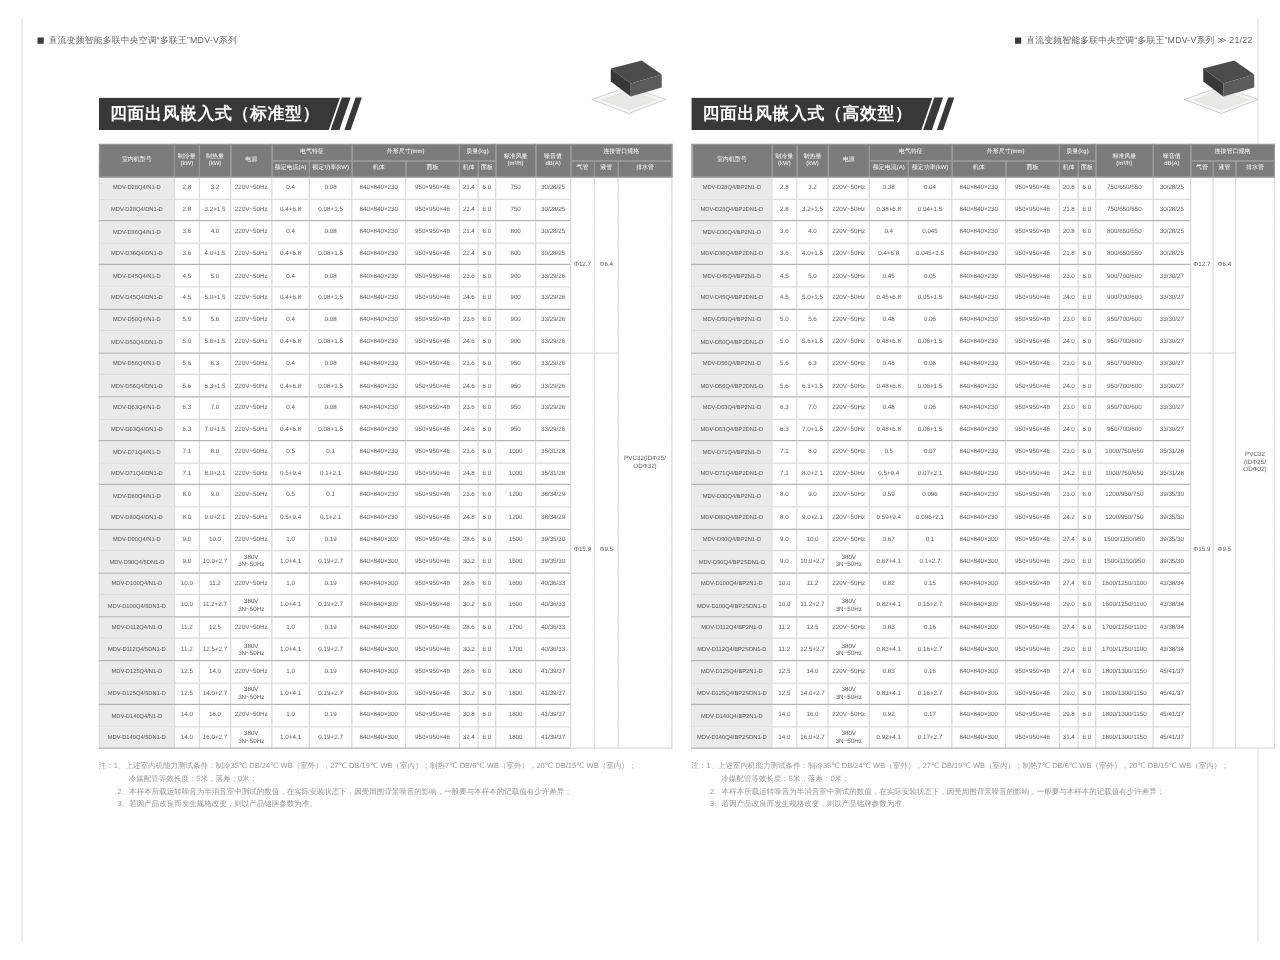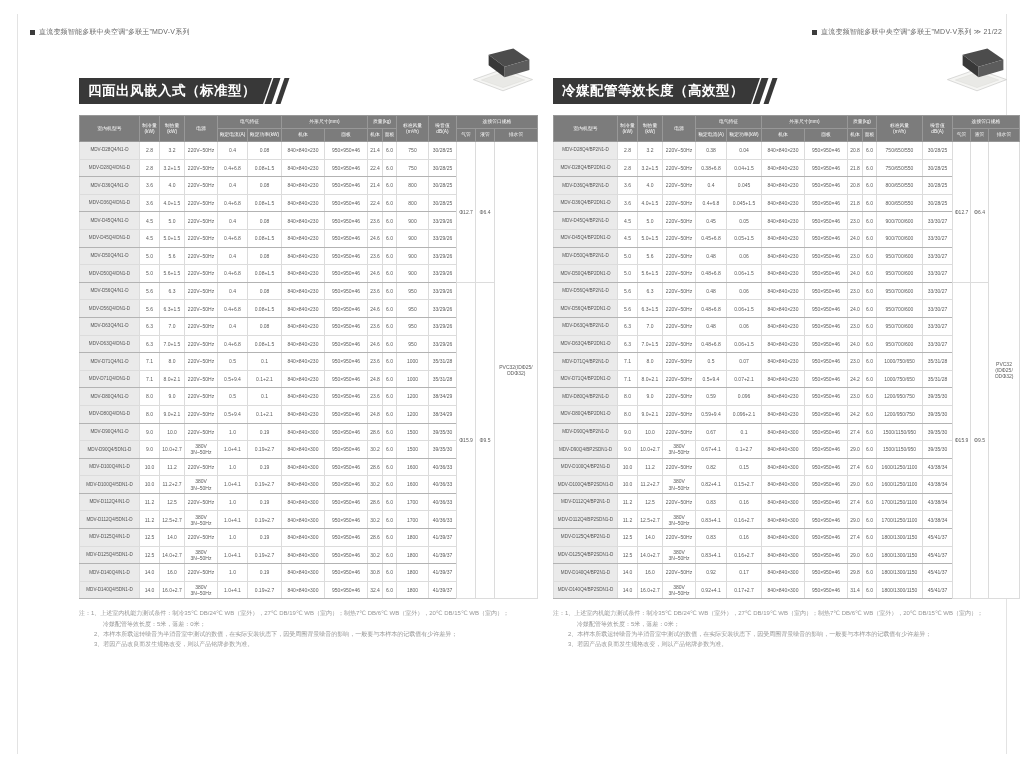--- a/index.html
+++ b/index.html
@@ -505,21 +505,21 @@
         <div class="ind-2">冷媒配管等效长度：5米，落差：0米；</div>
         <div class="ind-1">2、本样本所载运转噪音为半消音室中测试的数值，在实际安装状态下，因受周围背景噪音的影响，一般要与本样本的记载值有少许差异；</div>
         <div class="ind-1">3、若因产品改良而发生规格改变，则以产品铭牌参数为准。</div>
       </div>
   </section>
 
   <section class="panel p1">
     <div class="panel-head">
       <div class="title-row">
         <div class="titlebar">
-          <span>冷媒配管等效长度（高效型）</span>
+          <span>四面出风嵌入式（高效型）</span>
         </div>
         <span class="stripes">
             <i></i>
             <i></i>
           </span>
       </div>
       <svg class="unit-img" viewBox="0 0 90 62">
         <polygon points="45,30 82,43 45,57 8,43" fill="#f5f5f3" stroke="#c7c7c4" stroke-width="0.8"></polygon>
         <polygon points="45,34 72,43.5 45,53 18,43.5" fill="#e9e9e6" stroke="#d6d6d2" stroke-width="0.5"></polygon>
         <polygon points="27,12 58,4 78,18 47,27" fill="#4c4c4c"></polygon>

